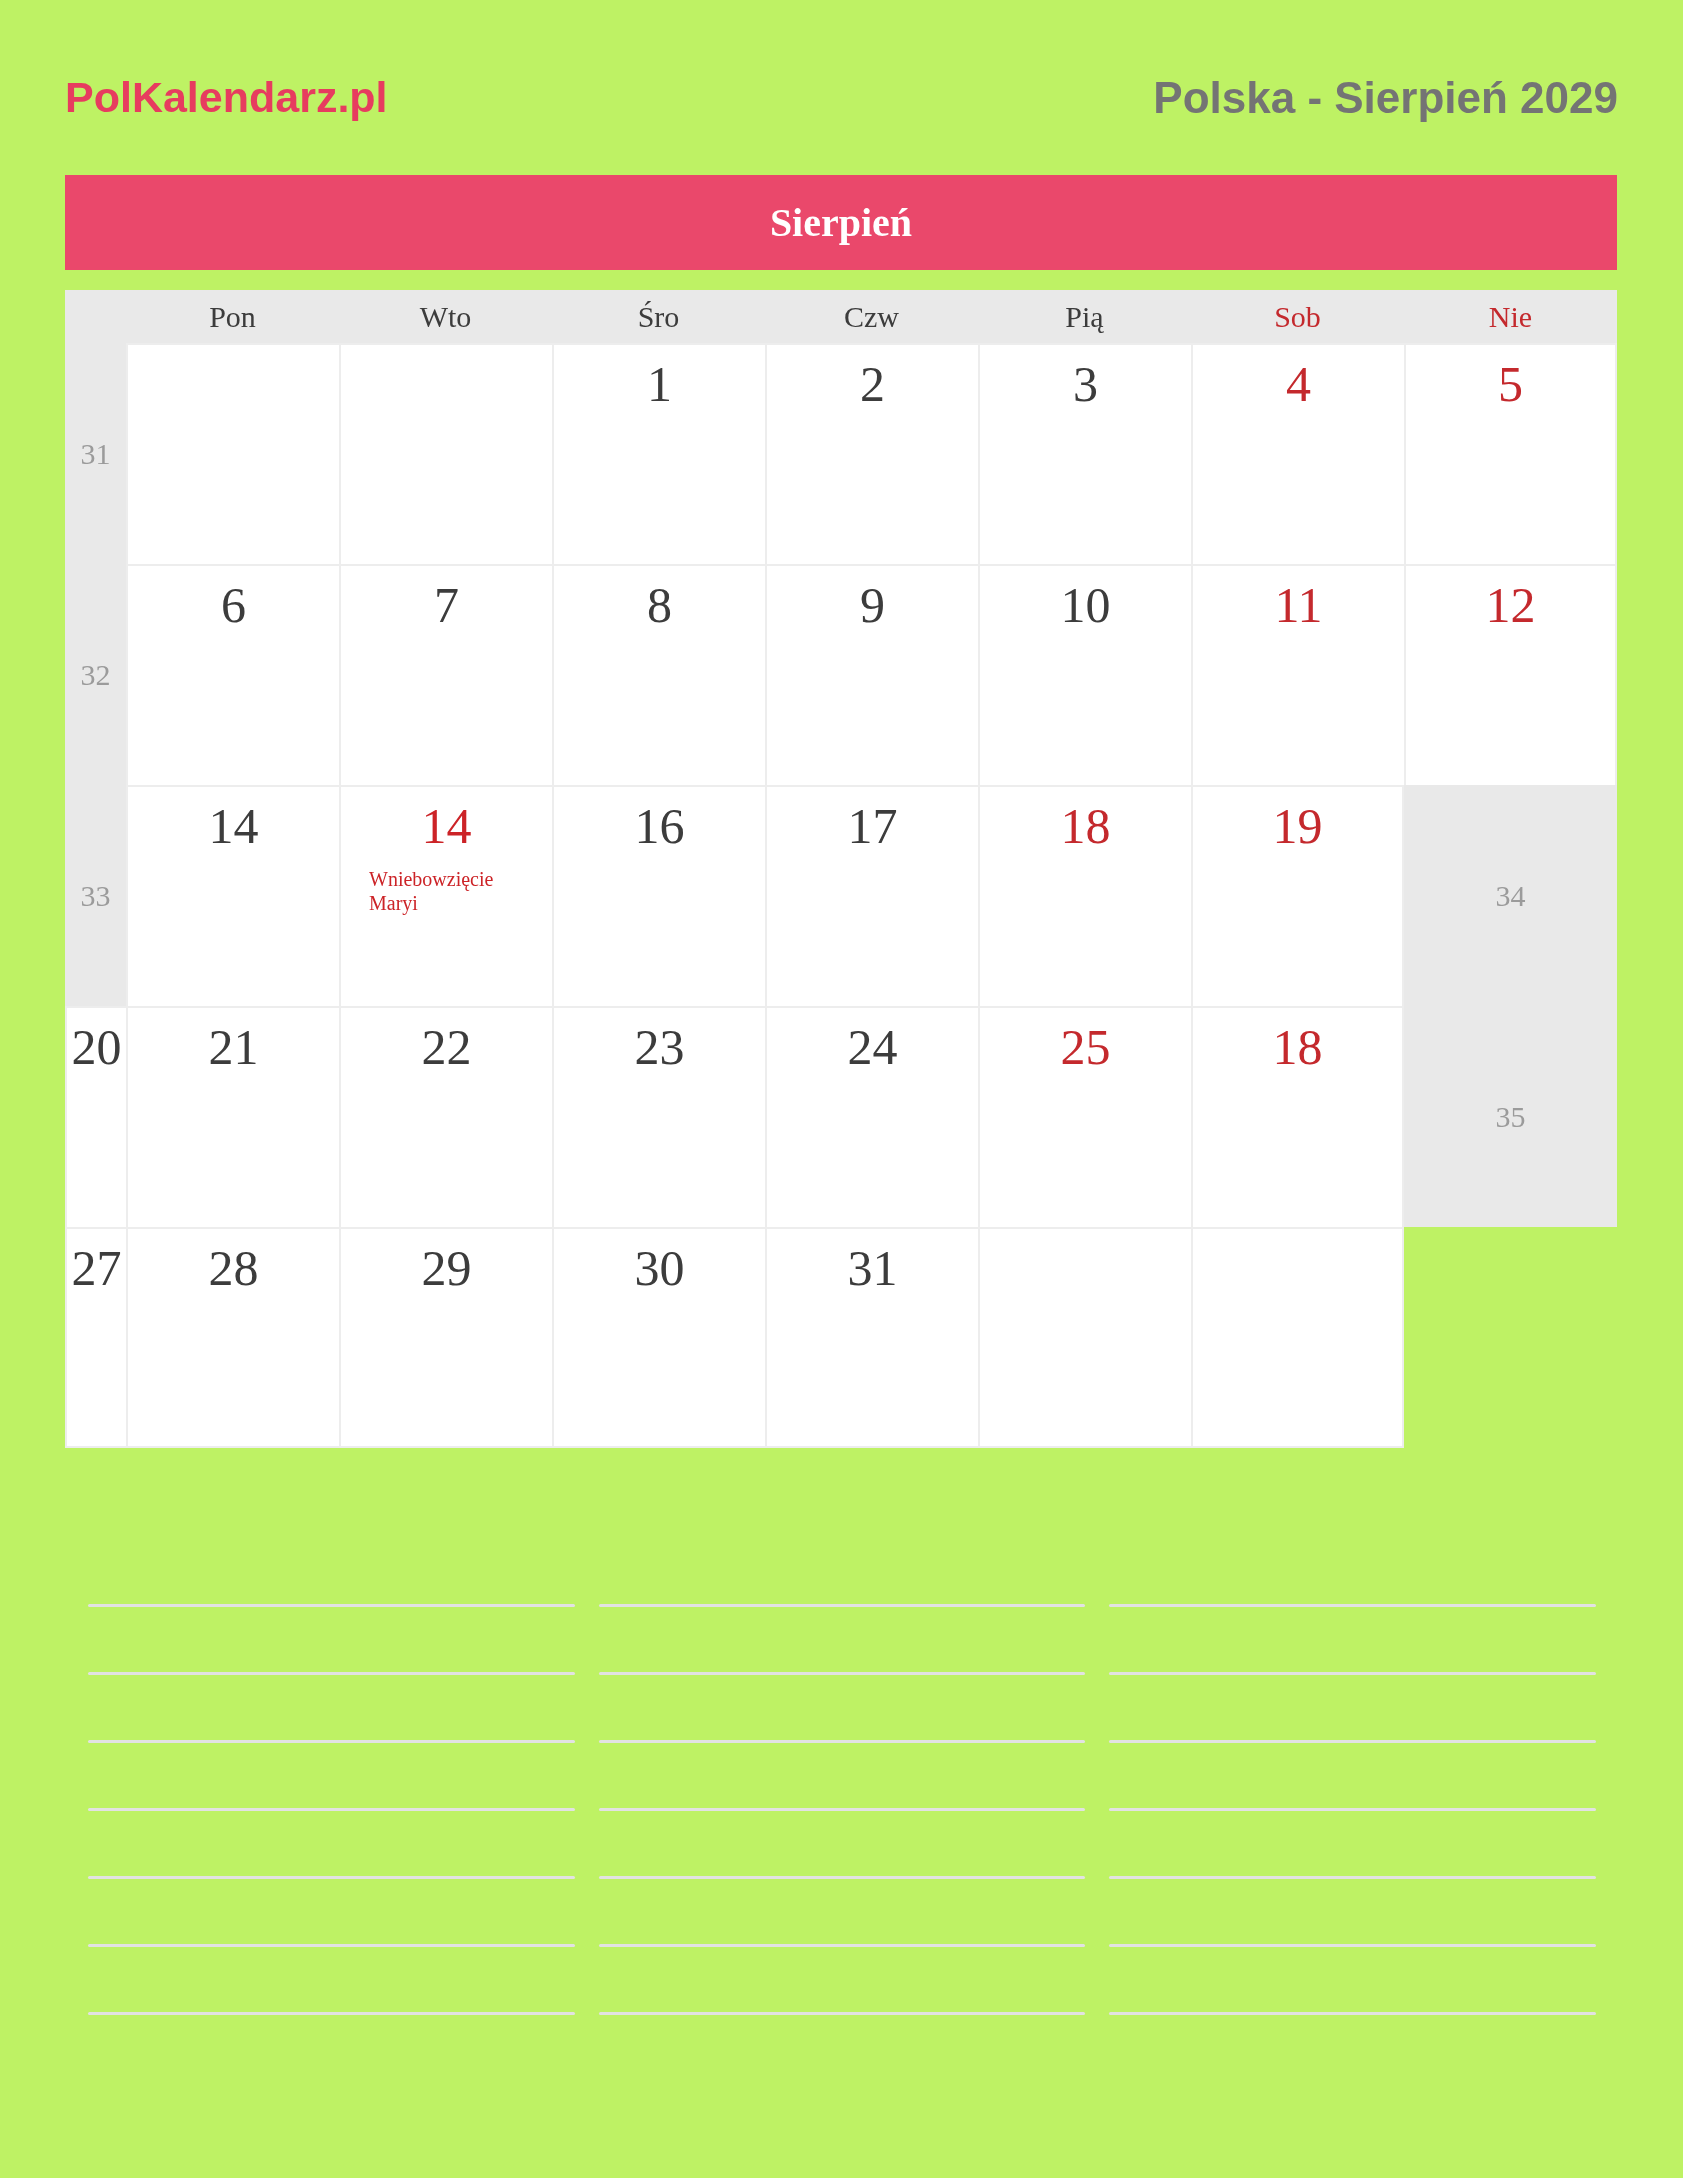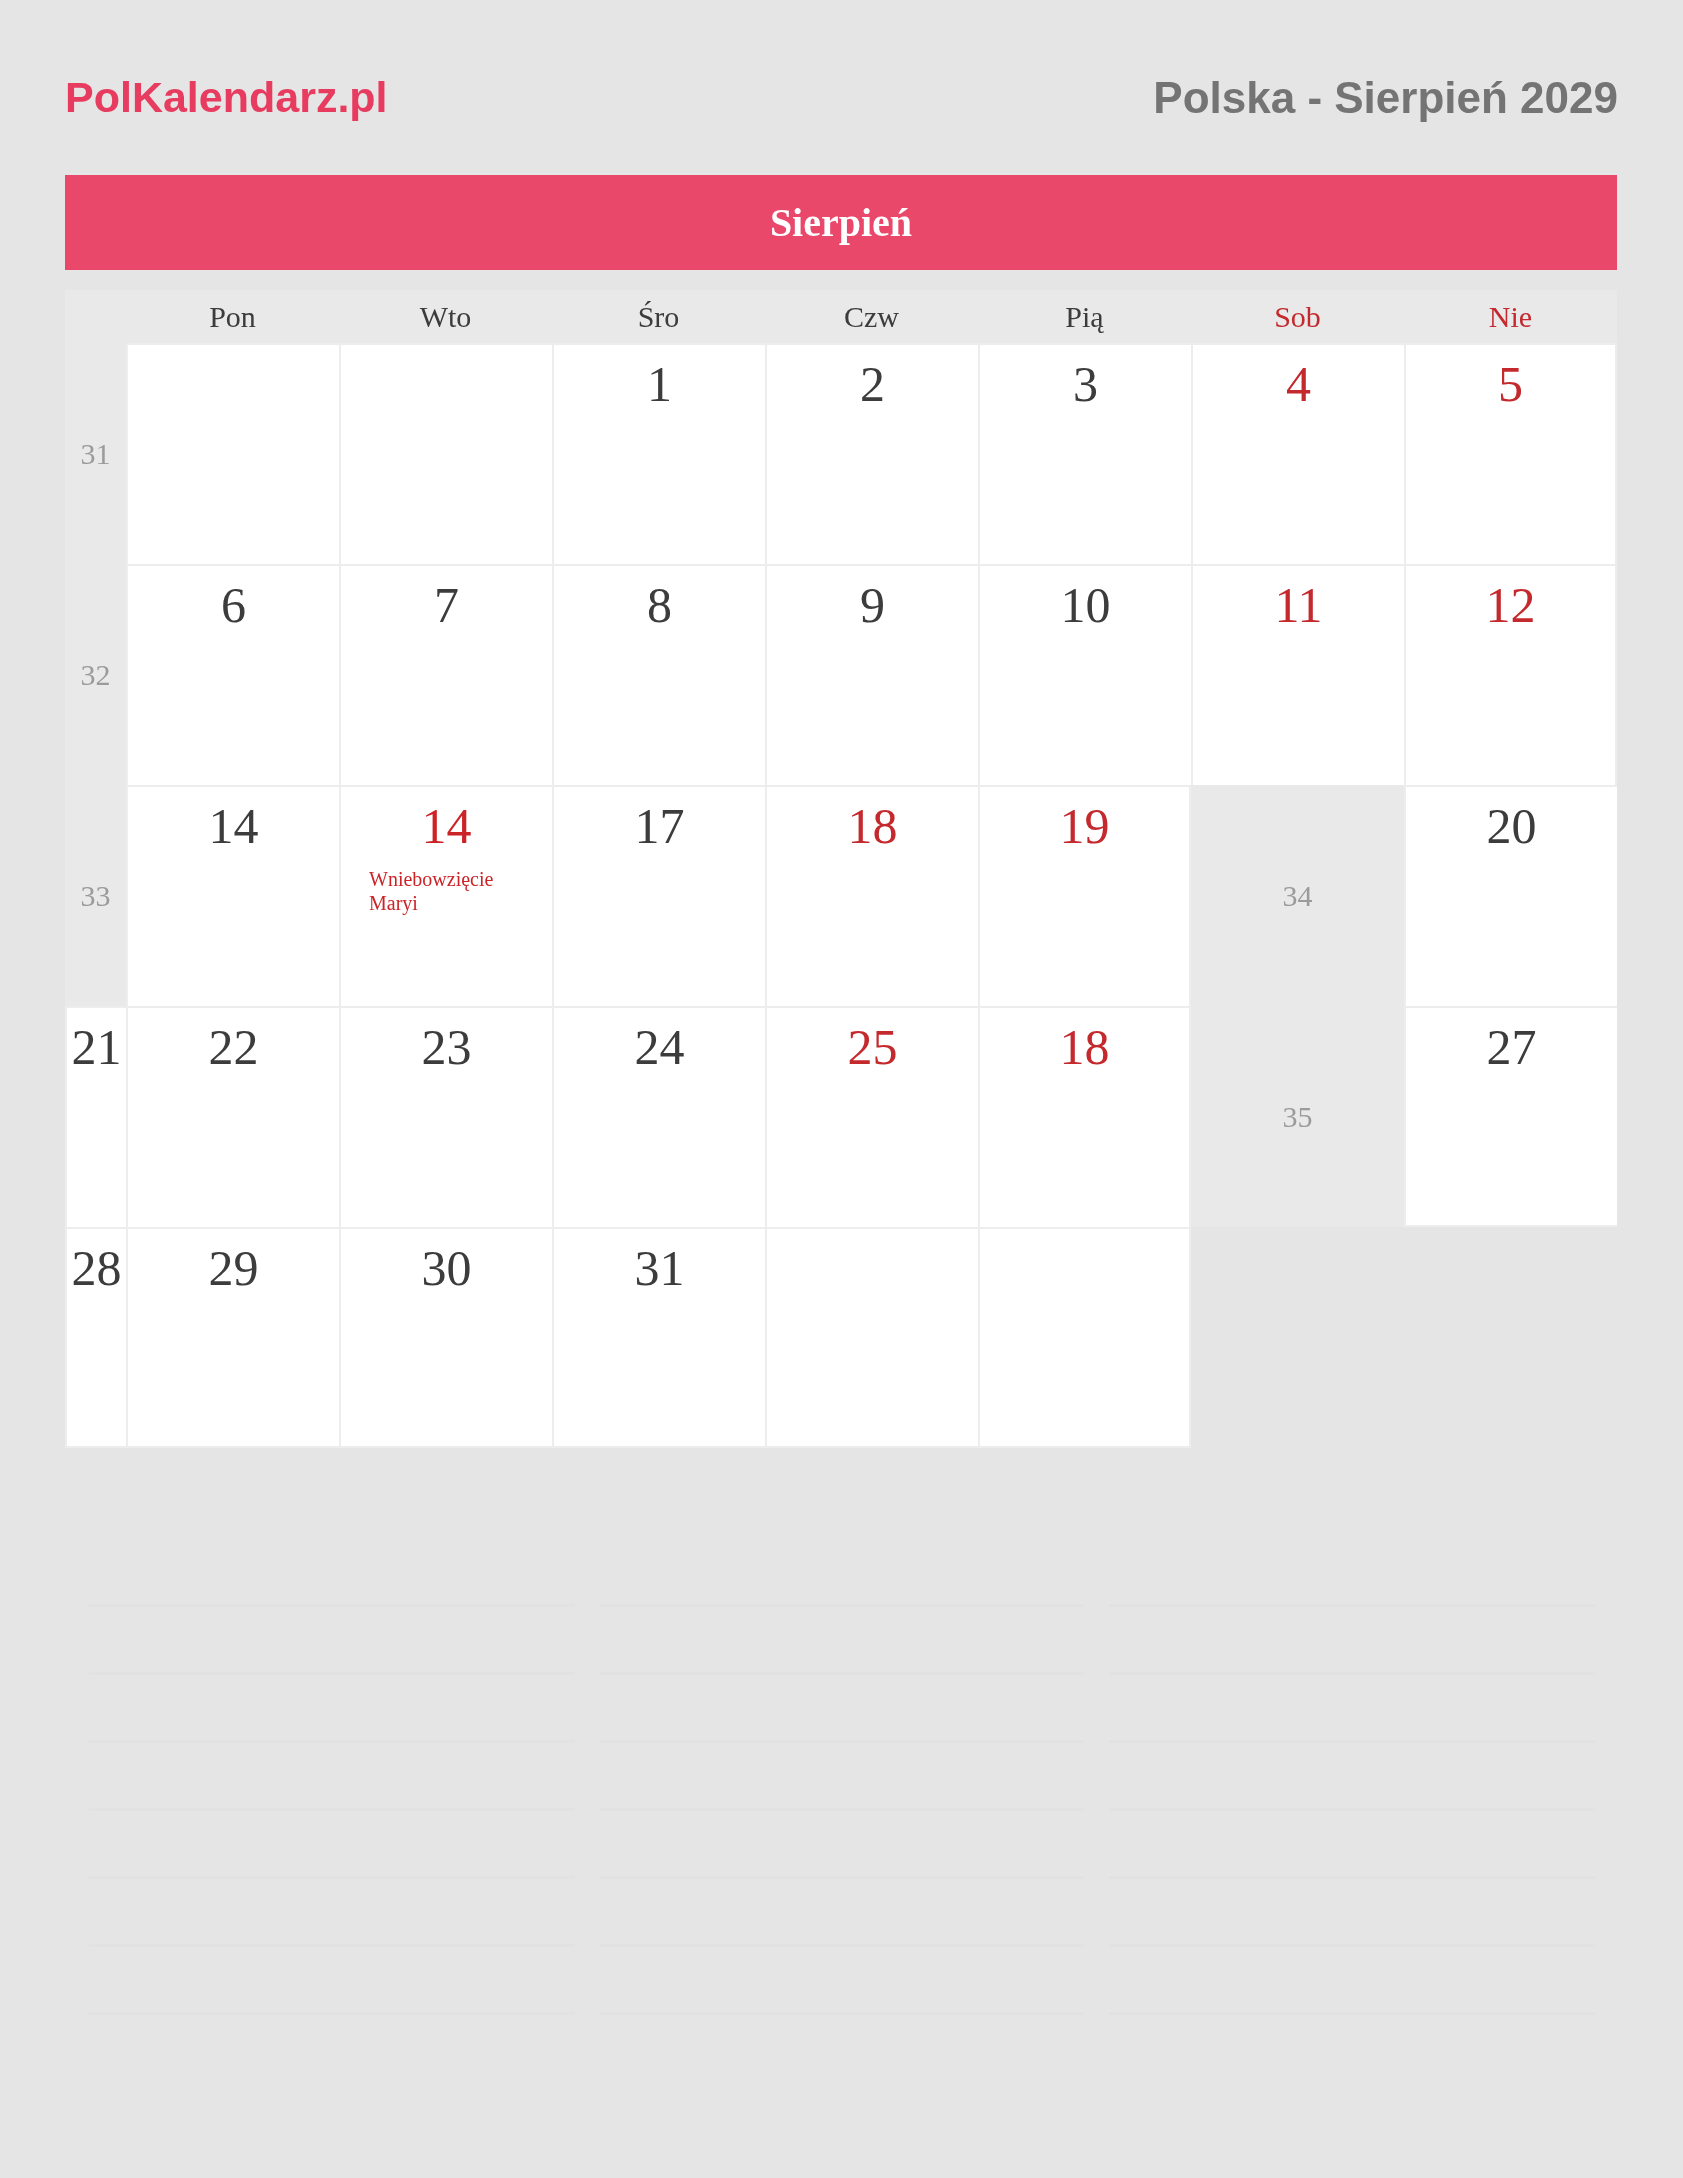--- a/index.html
+++ b/index.html
@@ -10,21 +10,21 @@
     --gray-bg:#e9e9e9;
     --grid:#ededed;
     --day-color:#3c3c3c;
     --weeknum-color:#9b9b9b;
     --title-gray:#747474;
     --line:#e2e2e2;
   }
   *{margin:0;padding:0;box-sizing:border-box;}
   html,body{background:#fff;}
   body{font-family:"Liberation Sans","DejaVu Sans",sans-serif;}
-  .page{position:relative;width:1683px;height:2178px;background:#e5e5e5;overflow:hidden;}
+  .page{position:relative;width:1683px;height:2178px;background:#bef264;overflow:hidden;}
 
   .top-header{position:absolute;top:73px;left:65px;right:65px;display:flex;justify-content:space-between;align-items:flex-start;}
   .logo{font-size:43px;font-weight:bold;color:var(--logo-pink);letter-spacing:0;cursor:pointer;}
   .page-title{font-size:44px;font-weight:bold;color:var(--title-gray);}
 
   .calendar{position:absolute;top:175px;left:65px;width:1552px;font-family:Liberation Serif, serif;}
   .month-bar{height:95px;background:var(--pink);color:#fff;display:flex;align-items:center;justify-content:center;font-size:40px;font-weight:bold;}
   .weekday-row{margin-top:20px;height:53px;background:var(--gray-bg);display:grid;grid-template-columns:61px repeat(7,1fr);}
   .weekday{display:flex;align-items:center;justify-content:center;font-size:30px;color:var(--day-color);}
   .weekday.weekend{color:var(--weekend-red);}
@@ -108,20 +108,23 @@
         </div>
         <div class="week-num">33</div>
         <div class="day-cell">
           <div class="day-num">14</div>
         </div>
         <div class="day-cell">
           <div class="day-num holiday">14</div>
           <div class="holiday-label">Wniebowzięcie Maryi</div>
         </div>
         <div class="day-cell">
+          <div class="day-num">16</div>
+        </div>
+        <div class="day-cell">
           <div class="day-num">17</div>
         </div>
         <div class="day-cell">
           <div class="day-num weekend">18</div>
         </div>
         <div class="day-cell last-col">
           <div class="day-num weekend">19</div>
         </div>
         <div class="week-num">34</div>
         <div class="day-cell">

